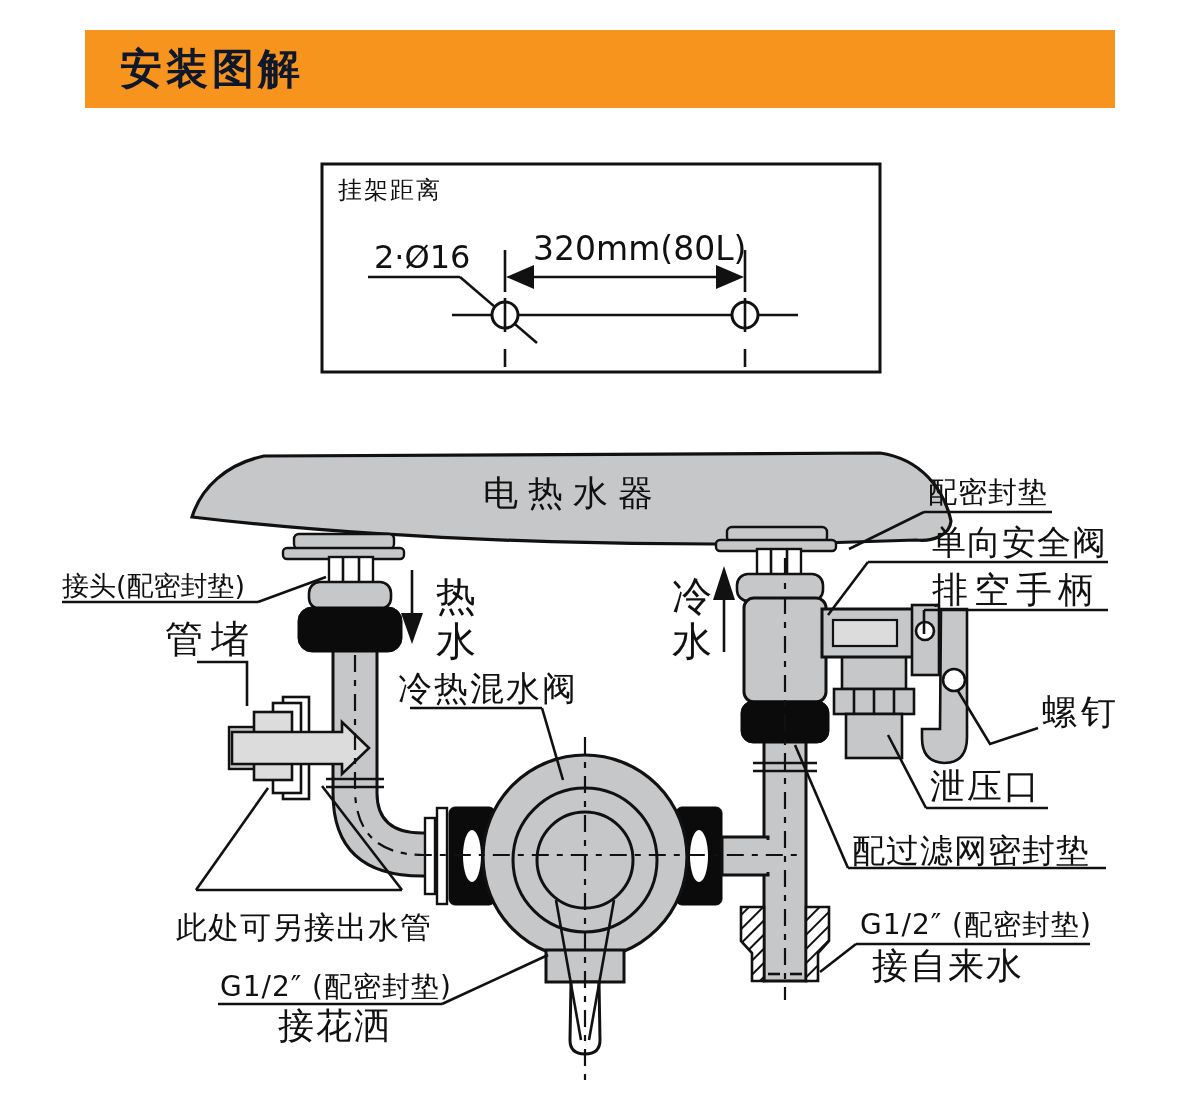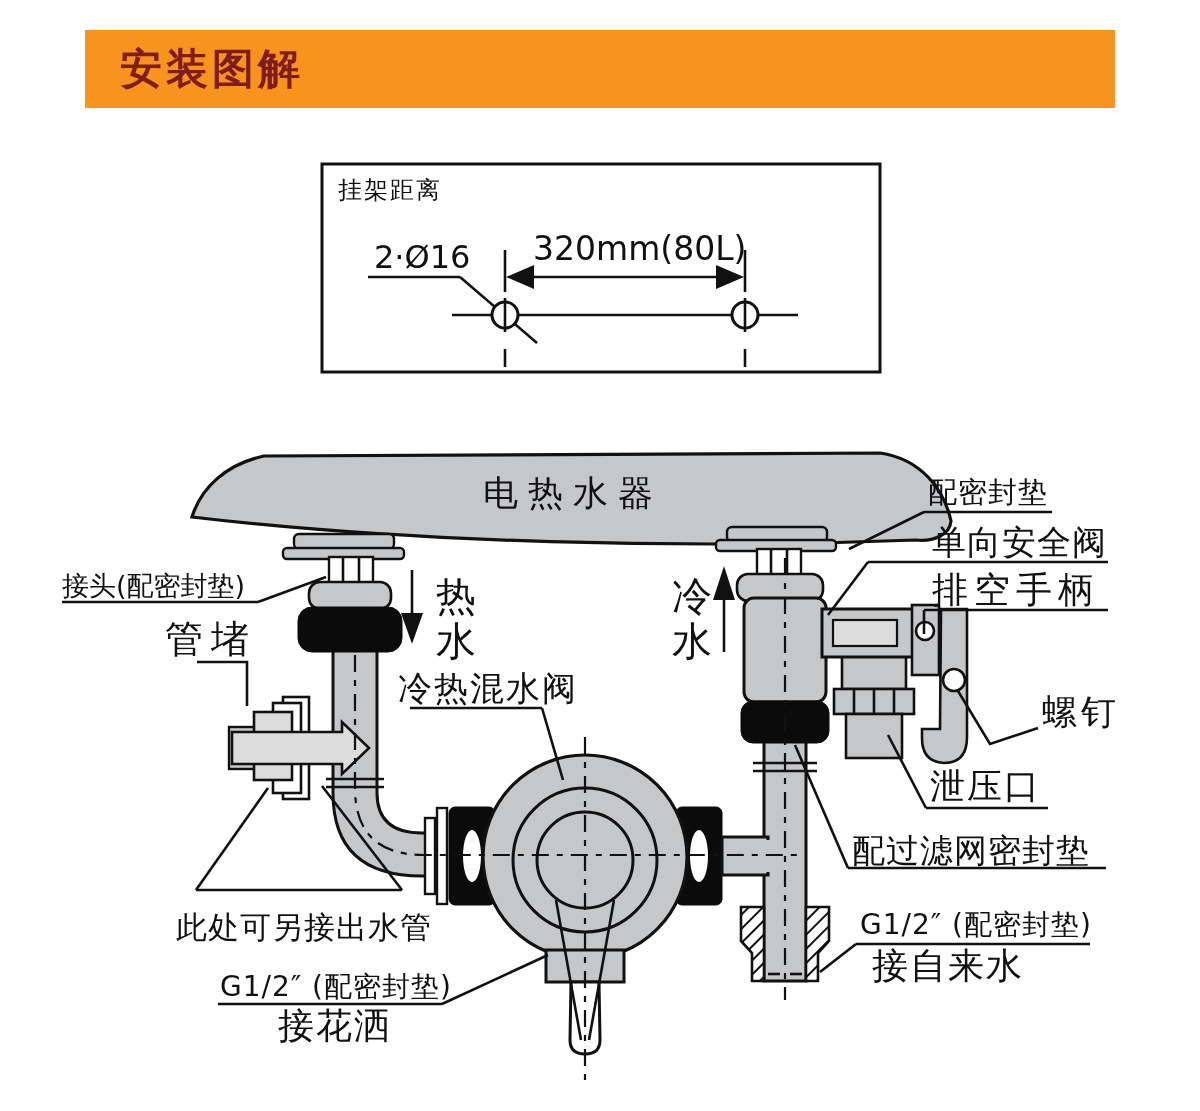--- a/index.html
+++ b/index.html
@@ -1,20 +1,20 @@
 <!DOCTYPE html>
 <html><head>
 <meta charset="utf-8">
 <style>
   html,body{margin:0;padding:0;background:#ffffff;width:1200px;height:1111px;
     font-family:"DejaVu Sans","Liberation Sans",sans-serif;}
   #stage{position:relative;width:1200px;height:1111px;background:#ffffff;overflow:hidden;}
   #title-bar{position:absolute;left:85px;top:30px;width:1030px;height:78px;
     background:#F7941D;display:flex;align-items:center;}
-  #title-bar .t{font-size:42px;font-weight:bold;color:#7f1d1d;padding-left:35px;letter-spacing:4px;}
+  #title-bar .t{font-size:42px;font-weight:bold;color:#0f172a;padding-left:35px;letter-spacing:4px;}
   svg{position:absolute;left:0;top:0;}
   svg text{fill:#111;}
   .outline{stroke:#111;fill:none;}
   .part{fill:#C6C7C9;stroke:#111;}
   .lightpart{fill:#DCDCDC;stroke:#111;}
   .whitepart{fill:#ffffff;stroke:#111;}
   .seal{fill:#0b0b0b;stroke:#0b0b0b;}
   .ln{stroke:#111;stroke-width:2.6;fill:none;}
   .dash{stroke:#111;stroke-width:2.2;fill:none;stroke-dasharray:17 8 6 8;}
 </style>

